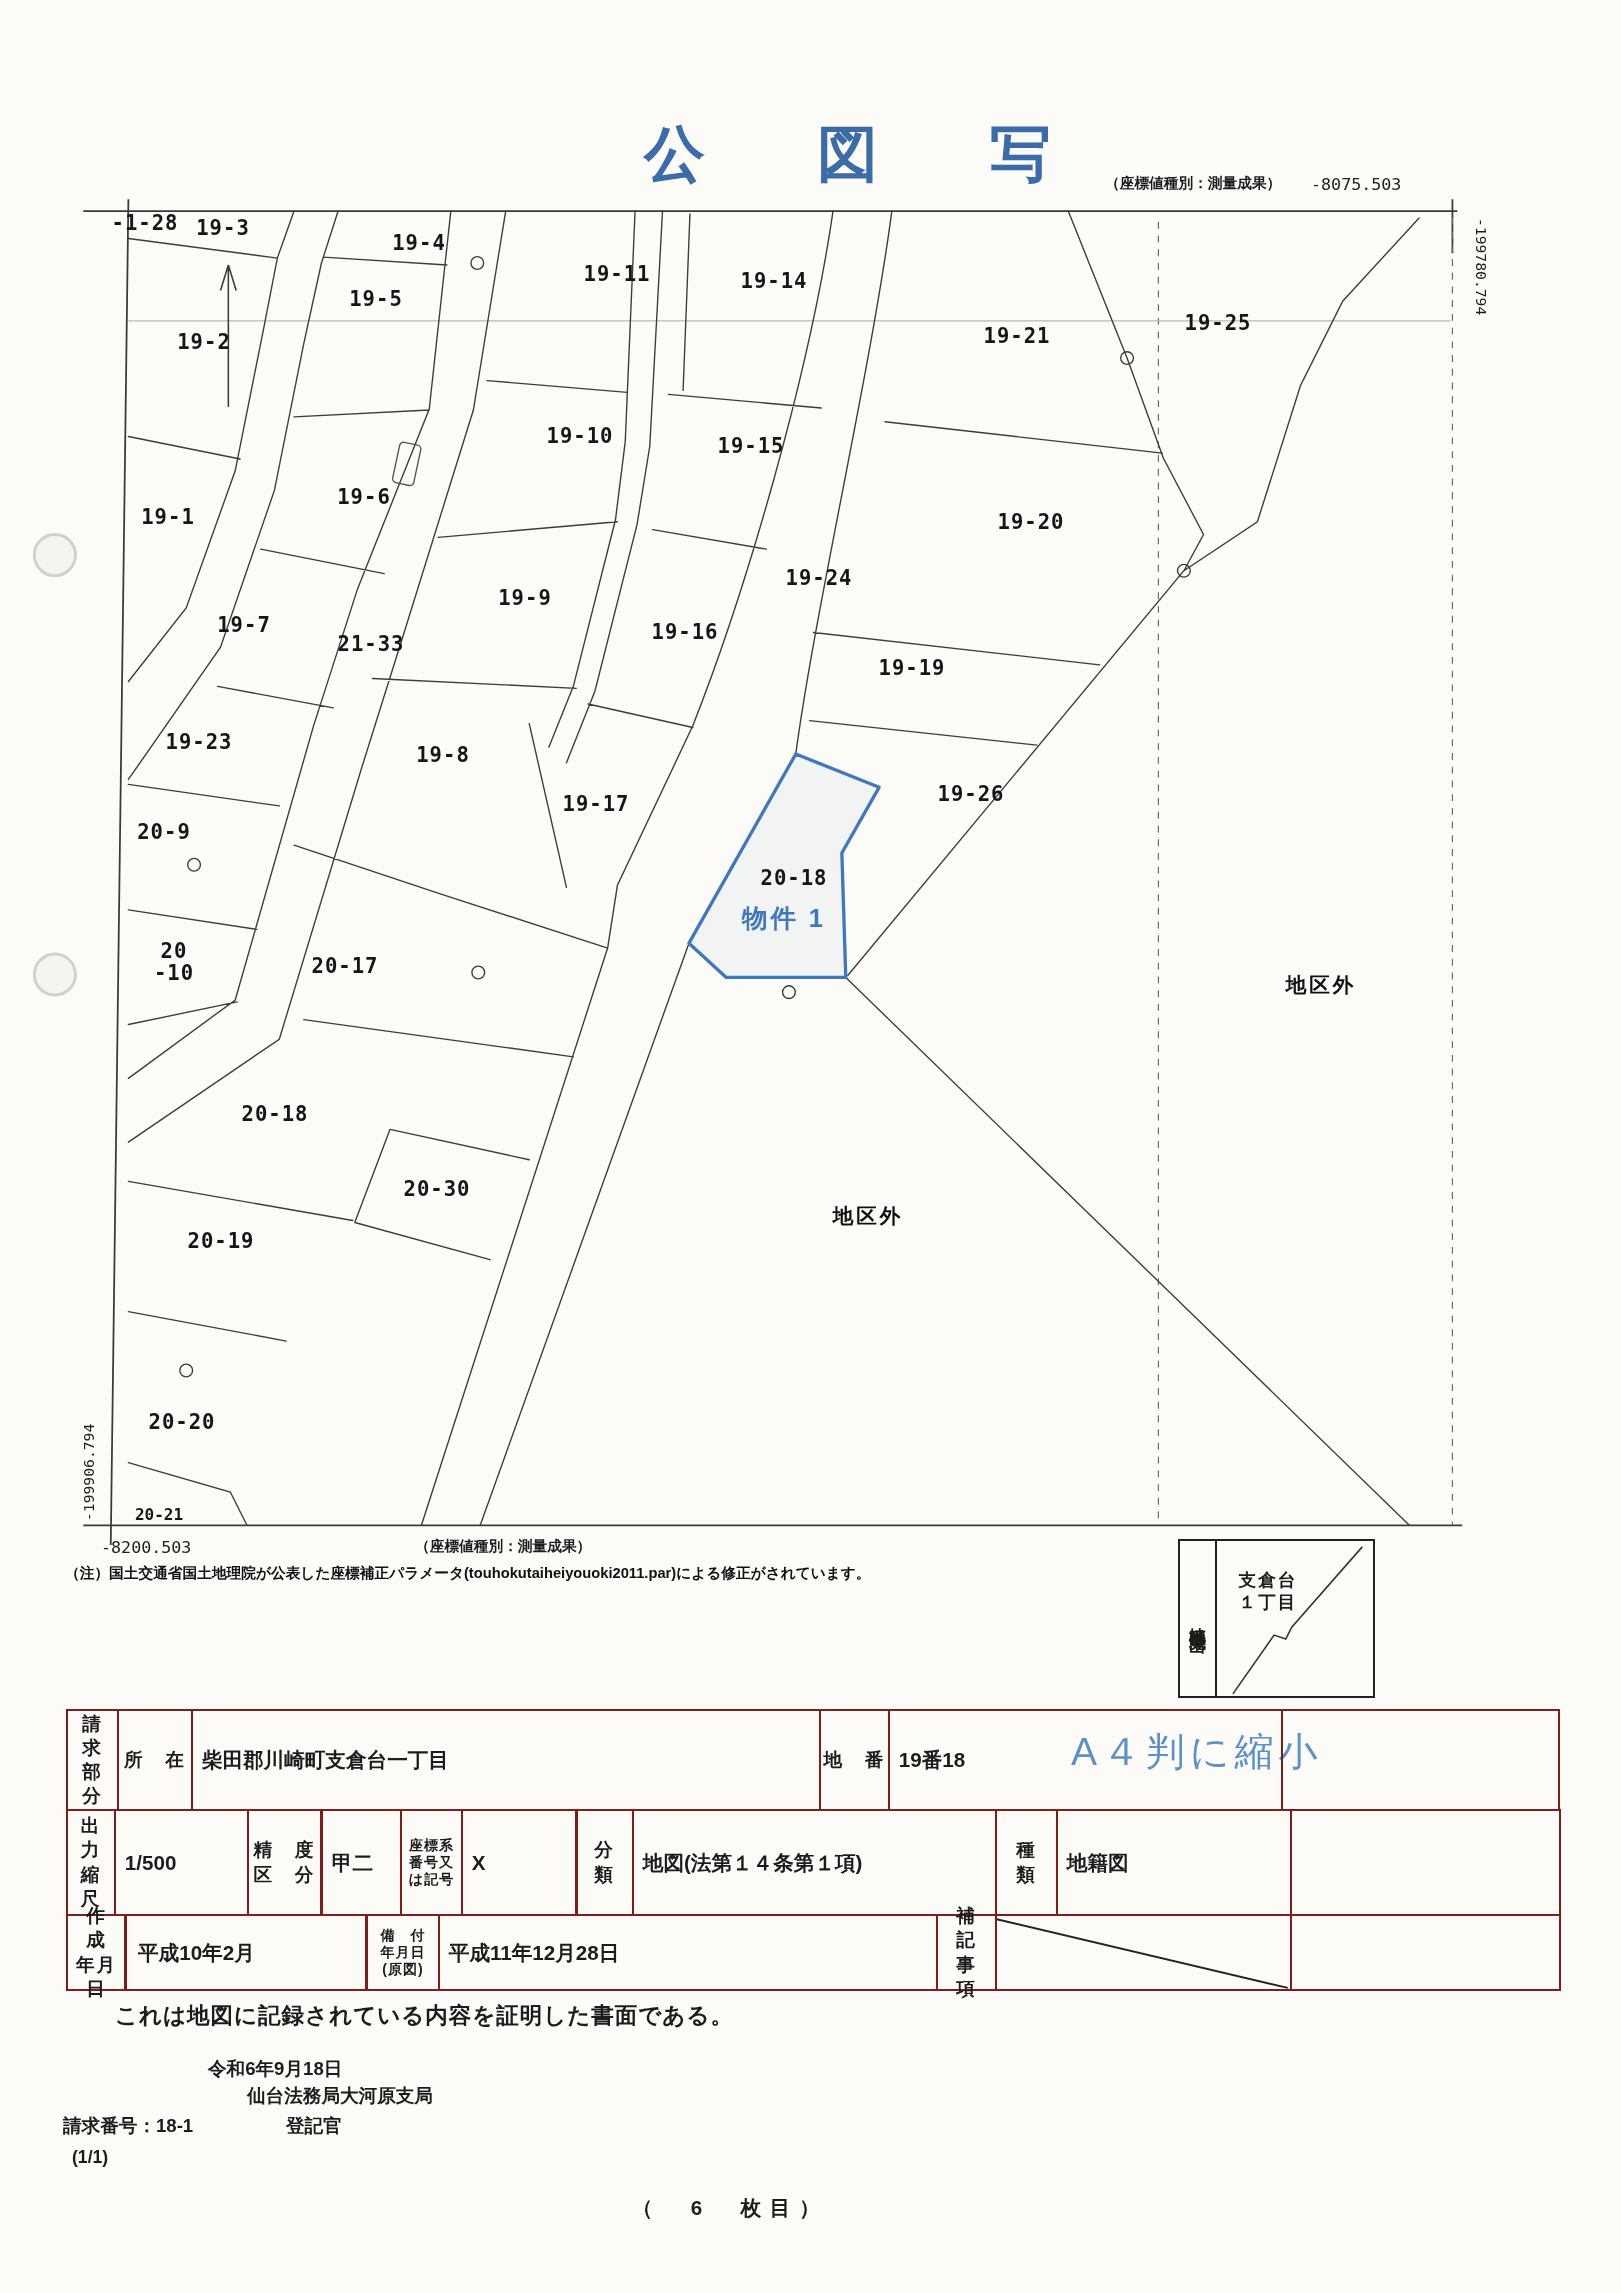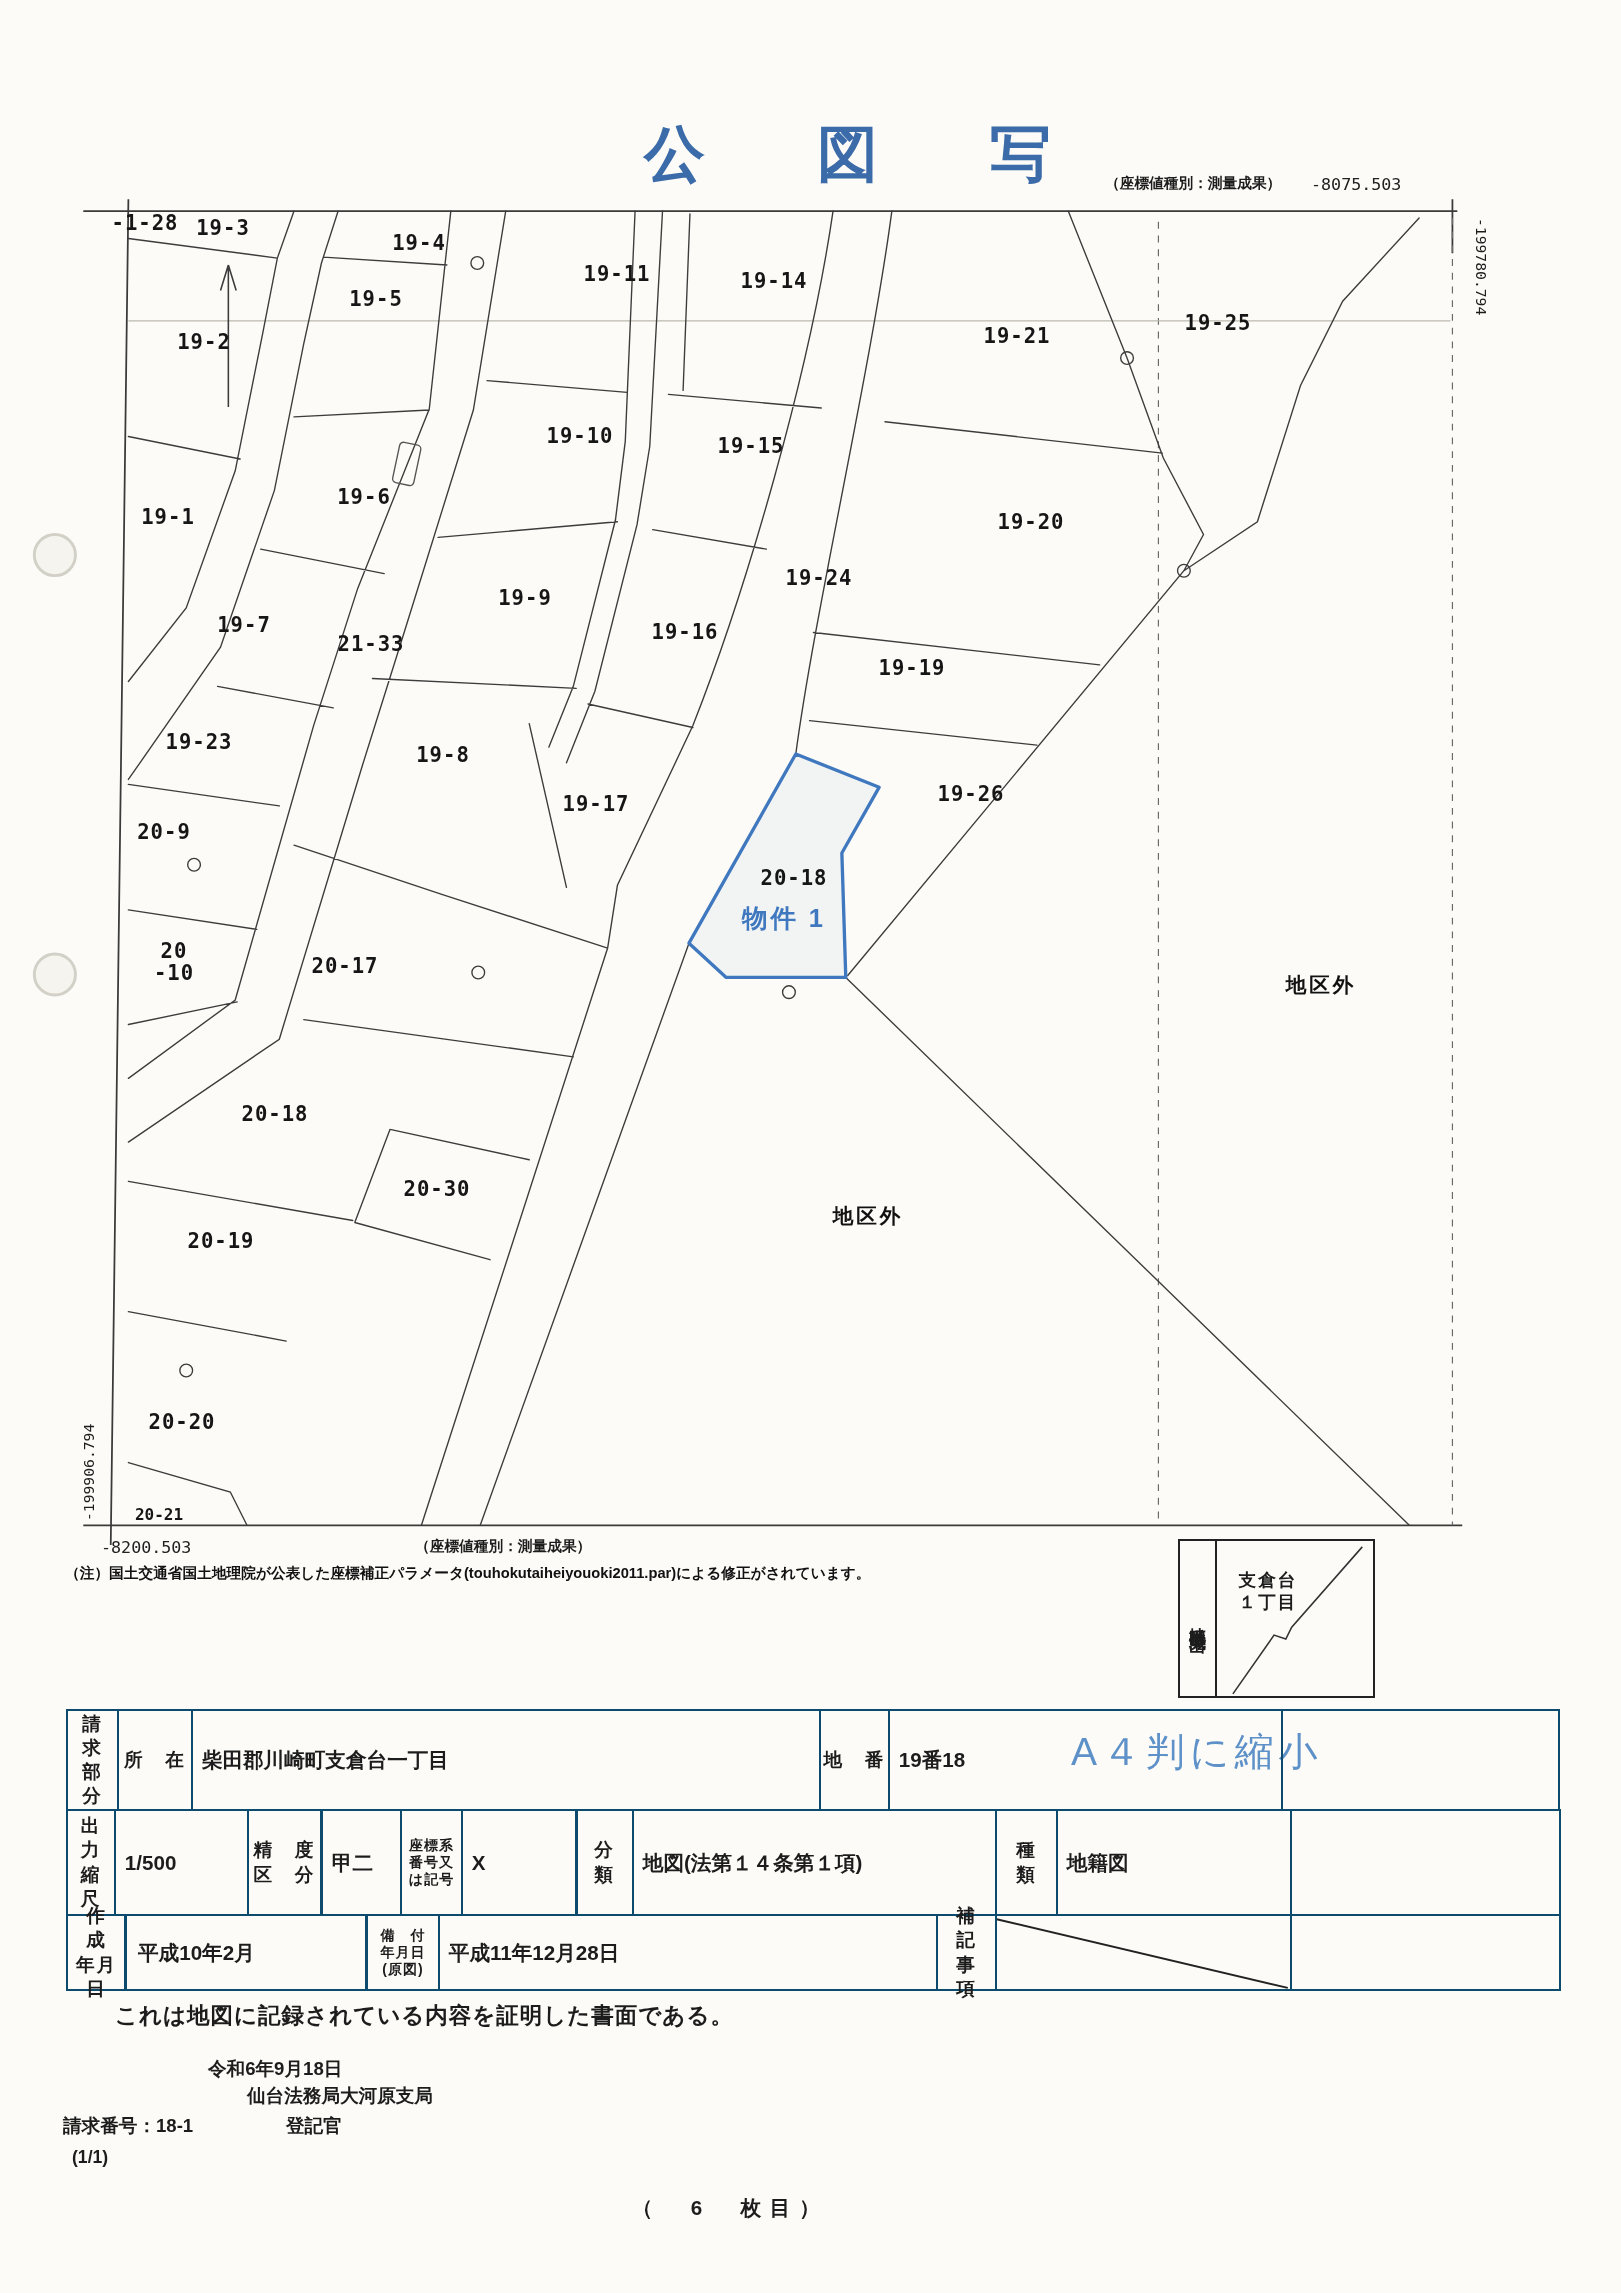--- a/index.html
+++ b/index.html
@@ -38,21 +38,21 @@
   
   .idx-cell{position:absolute;border:2px solid #222;background:transparent;box-sizing:border-box;}
   .idx-side{
     writing-mode:vertical-rl;text-orientation:upright;
     font-size:16.7px;font-weight:700;display:flex;align-items:center;justify-content:center;
     letter-spacing:2px;
   }
   .idx-name{font-size:17.6px;font-weight:700;white-space:pre-line;line-height:1.25;letter-spacing:2px;}
   
   .cell{
-    position:absolute;border:2px solid #0c4a6e;box-sizing:border-box;background:transparent;
+    position:absolute;border:2px solid #7f1d1d;box-sizing:border-box;background:transparent;
     display:flex;align-items:center;
   }
   .cell.lbl{justify-content:center;text-align:center;font-size:18.6px;font-weight:600;
     white-space:pre-line;line-height:1.3;letter-spacing:2px;}
   .cell.lbl.tiny{font-size:14px;line-height:1.2;letter-spacing:1px;}
   .cell.val{justify-content:flex-start;padding-left:8.8px;font-size:20.6px;font-weight:600;white-space:nowrap;}
   .cert{font-size:22.5px;font-weight:700;letter-spacing:1px;white-space:nowrap;}
   .foot{font-size:18.6px;font-weight:600;white-space:nowrap;}
   .sheet-no{font-size:20.6px;font-weight:600;letter-spacing:8.8px;white-space:nowrap;}
 </style>

